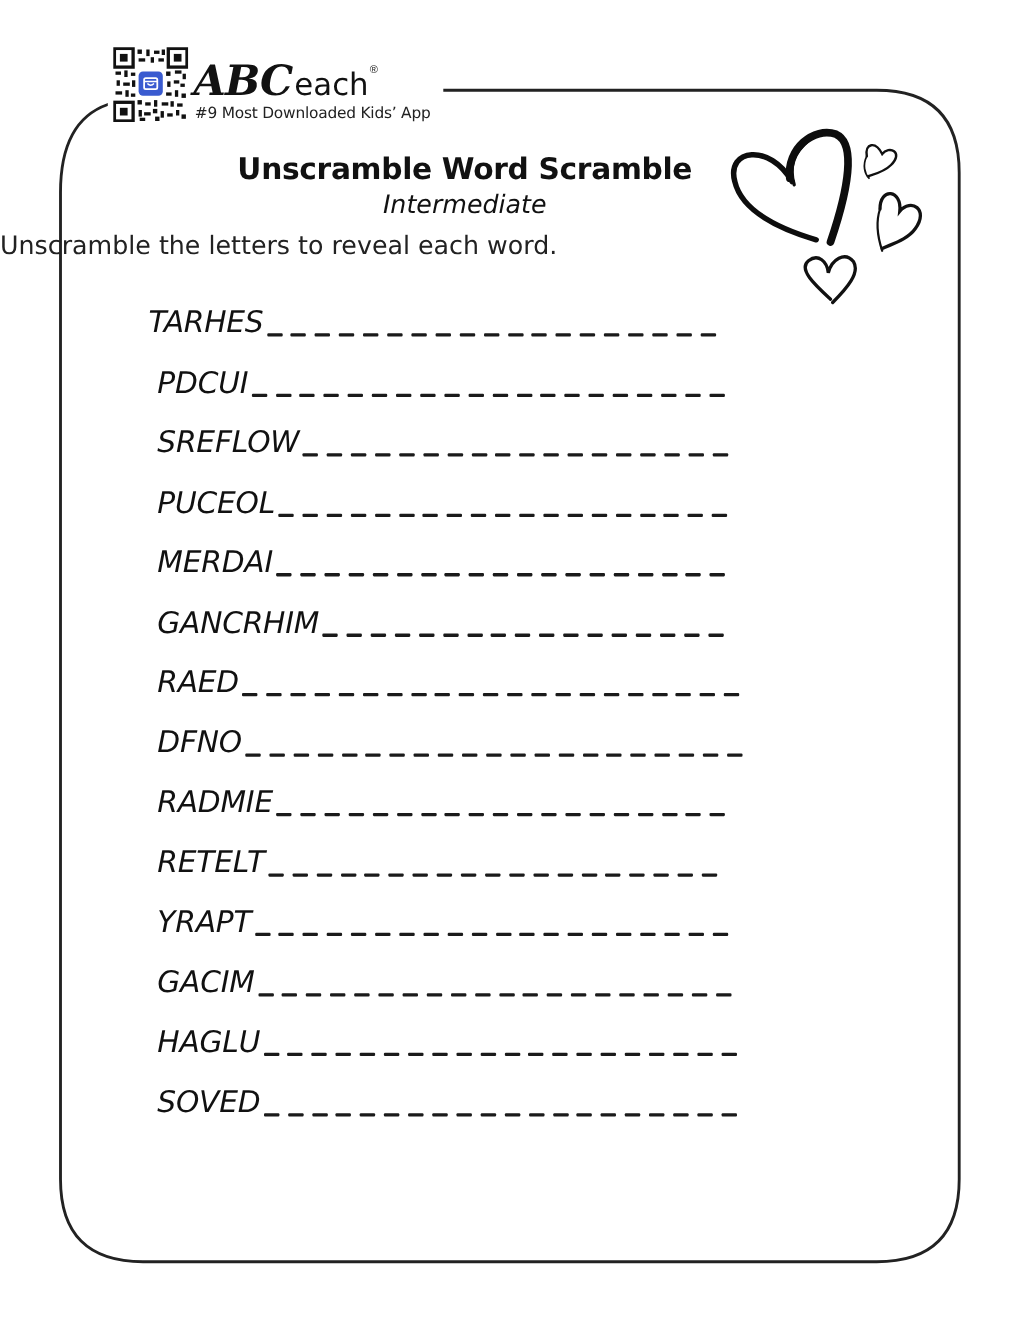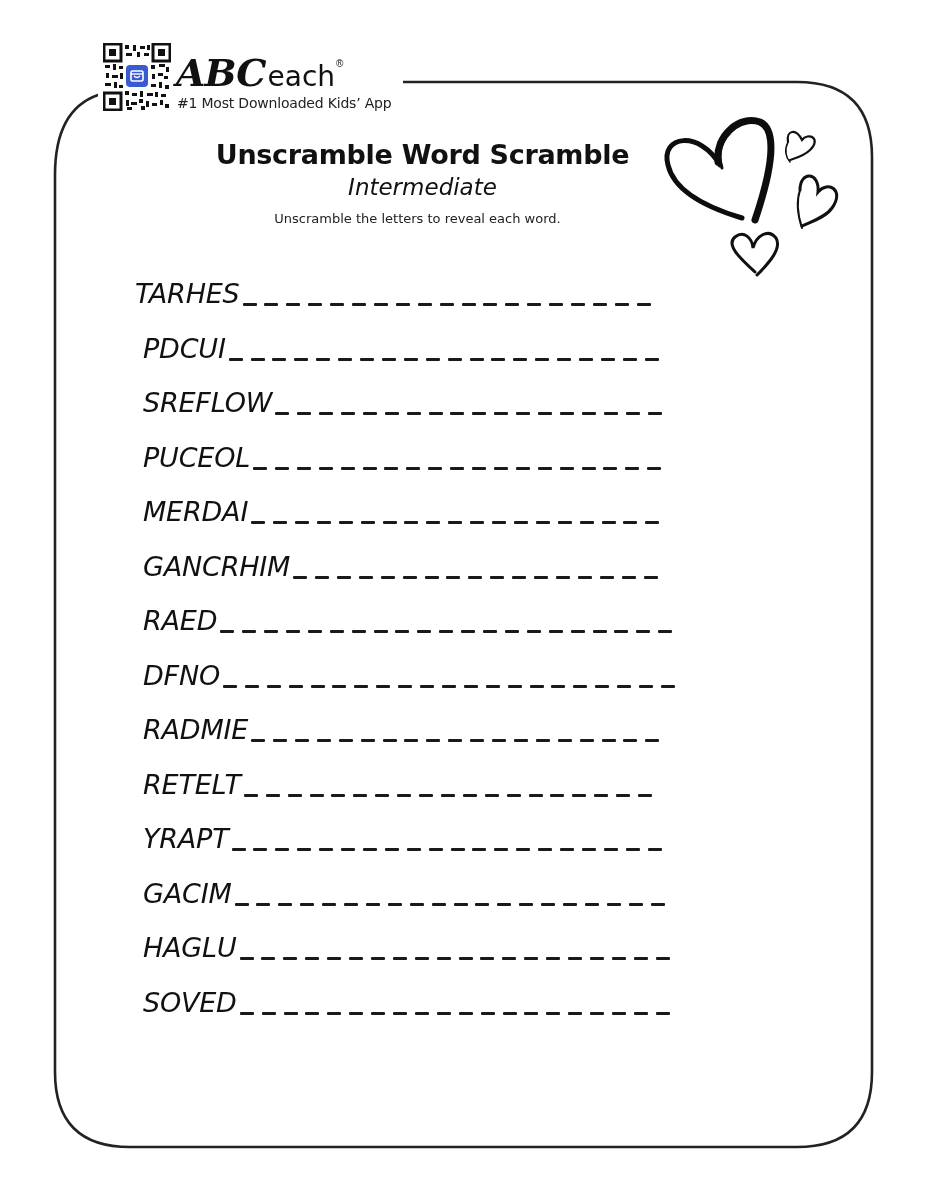--- a/index.html
+++ b/index.html
@@ -14,22 +14,22 @@
                font-size:38px; letter-spacing:-1px; color:#111; line-height:42px; }
   .brand-mouse { font-family:"DejaVu Sans", sans-serif; font-size:28px; color:#111;
                  line-height:42px; margin-left:2px; }
   .brand-reg { font-size:10px; vertical-align:top; position:relative; top:6px; margin-left:1px; }
   .tagline { position:absolute; left:177px; top:95px; font-size:14px; color:#222;
              font-family:"DejaVu Sans", sans-serif; white-space:nowrap; letter-spacing:-0.2px; }
   .title { position:absolute; left:0; width:845px; top:139px; text-align:center;
            font-family:"DejaVu Sans", sans-serif; font-weight:bold; font-size:27px; color:#111; letter-spacing:-0.3px; }
   .subtitle { position:absolute; left:0; width:845px; top:174px; text-align:center;
               font-family:"DejaVu Sans", sans-serif; font-style:italic; font-size:23px; color:#111; }
-  .instructions { position:absolute; left:0; width:835px; top:211px; text-align:center;
-                  font-family:"DejaVu Sans", sans-serif; font-size:13px; color:#222; }
+  .instructions { position:absolute; left:0; width:835px; top:211px; 
+                  font-family:"DejaVu Sans", sans-serif; font-size:23px; color:#222; }
   .hearts { position:absolute; left:660px; top:110px; width:190px; height:180px; }
   .word-list { position:absolute; left:0; top:0; }
   .word-row { position:absolute; white-space:nowrap; font-family:"DejaVu Sans", sans-serif;
               font-size:27px; color:#111; line-height:32px; }
   .word { letter-spacing:-0.2px;font-style:italic; }
   .blanks { display:inline-block; height:32px; position:relative; vertical-align:top; }
   .blanks span { position:absolute; bottom:4px; height:3px; width:14px; background:#1a1a1a; border-radius:1px; }
 </style>
 </head>
 <body>
@@ -94,21 +94,21 @@
 
   <rect x="23" y="22" width="22" height="22" rx="4" fill="#3a5bd0"></rect>
   <rect x="28" y="28" width="12" height="10" rx="1.5" fill="none" stroke="#fff" stroke-width="1.6"></rect>
   <line x1="28" y1="31" x2="40" y2="31" stroke="#fff" stroke-width="1.4"></line>
   <path d="M 31 33 Q 34 36 37 33" fill="none" stroke="#fff" stroke-width="1.3"></path>
 </svg>
 
 <div class="brand">
   <span class="brand-abc">ABC</span><span class="brand-mouse">each</span><span class="brand-reg">®</span>
 </div>
-<div class="tagline">#1 Most Downloaded Kids’ App</div>
+<div class="tagline">#9 Most Downloaded Kids’ App</div>
 
 <div class="title">Unscramble Word Scramble</div>
 <div class="subtitle">Intermediate</div>
 <div class="instructions">Unscramble the letters to reveal each word.</div>
 
 <svg class="hearts" viewBox="0 0 190 180" width="190" height="180">
 
   <path d="M 60 55 C 40 20, 0 25, 8 55 C 15 85, 55 100, 82 108" fill="none" stroke="#0d0d0d" stroke-width="5" stroke-linecap="round"></path>
   <path d="M 58 52 C 55 25, 80 5, 100 12 C 118 20, 112 60, 95 110" fill="none" stroke="#0d0d0d" stroke-width="7" stroke-linecap="round"></path>
   <path d="M 62 58 C 58 45, 60 30, 75 18" fill="none" stroke="#0d0d0d" stroke-width="3" stroke-linecap="round"></path>

